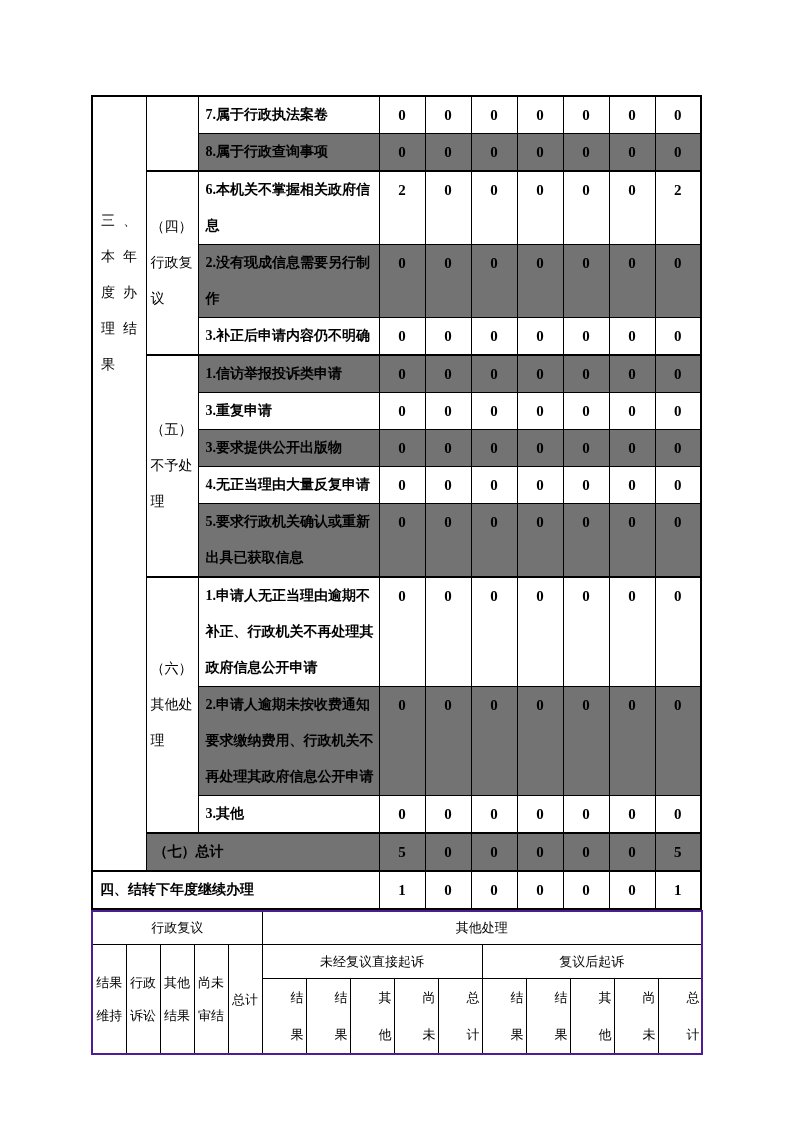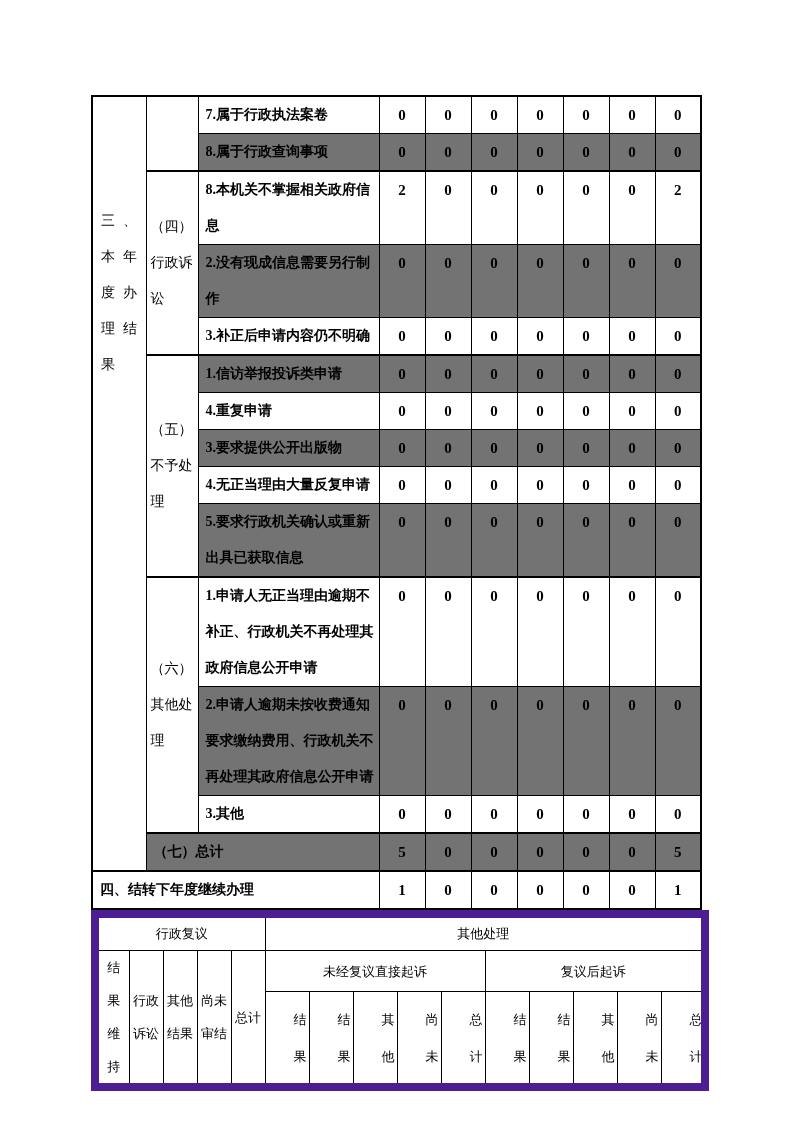--- a/index.html
+++ b/index.html
@@ -17,21 +17,21 @@
   .t1 td.grp{vertical-align:middle;line-height:36px;padding:0 4px;
              word-break:break-all;text-align:left;}
   .t1 td.colA{vertical-align:top;padding:106px 0 0 8px;line-height:36px;
               letter-spacing:8px;word-break:break-all;text-align:left;margin-top:24px;}
   .t1 tr.sec td{border-top-width:2px;}
   .t1 tr.shade td.item,.t1 tr.shade td.num{background:#737373;}
 
   .heading2{margin:8px 0 8px 50px;font-family:"Liberation Sans","DejaVu Sans",sans-serif;
             font-weight:bold;font-size:17px;letter-spacing:1.5px;}
 
-  .t2{width:610px;border:8px solid #4c1d95;font-size:13px;}
+  .t2{width:610px;border:2px solid #4c1d95;font-size:13px;}
   .t2 td{border:1px solid #000;padding:0 2px;text-align:center;vertical-align:middle;
          overflow:hidden;}
   .t2 td.band{height:32px;line-height:32px;}
   .t2 td.group{height:33px;line-height:33px;}
   .t2 td.hdrcol{line-height:33px;word-break:break-all;}
   .t2 td.sub{height:37px;line-height:37px;padding-left:28px;}
 </style>
 </head>
 <body>
 
@@ -70,22 +70,22 @@
       <td class="num">0</td>
       <td class="num">0</td>
       <td class="num">0</td>
       <td class="num">0</td>
       <td class="num">0</td>
       <td class="num">0</td>
       <td class="num">0</td>
     </tr>
 
     <tr class="sec">
-      <td class="grp" rowspan="3">（四）行政诉讼</td>
-      <td class="item">8.本机关不掌握相关政府信息</td>
+      <td class="grp" rowspan="3">（四）行政复议</td>
+      <td class="item">6.本机关不掌握相关政府信息</td>
       <td class="num">2</td>
       <td class="num">0</td>
       <td class="num">0</td>
       <td class="num">0</td>
       <td class="num">0</td>
       <td class="num">0</td>
       <td class="num">2</td>
     </tr>
 
     <tr class="shade">
@@ -116,21 +116,21 @@
       <td class="num">0</td>
       <td class="num">0</td>
       <td class="num">0</td>
       <td class="num">0</td>
       <td class="num">0</td>
       <td class="num">0</td>
       <td class="num">0</td>
     </tr>
 
     <tr>
-      <td class="item">4.重复申请</td>
+      <td class="item">3.重复申请</td>
       <td class="num">0</td>
       <td class="num">0</td>
       <td class="num">0</td>
       <td class="num">0</td>
       <td class="num">0</td>
       <td class="num">0</td>
       <td class="num">0</td>
     </tr>
 
     <tr class="shade">

